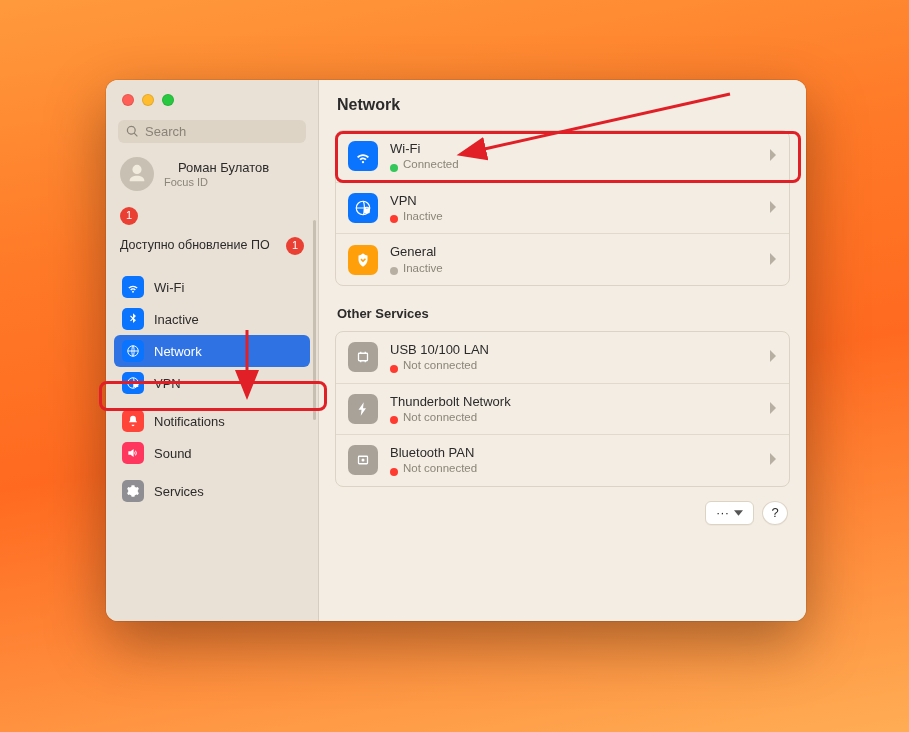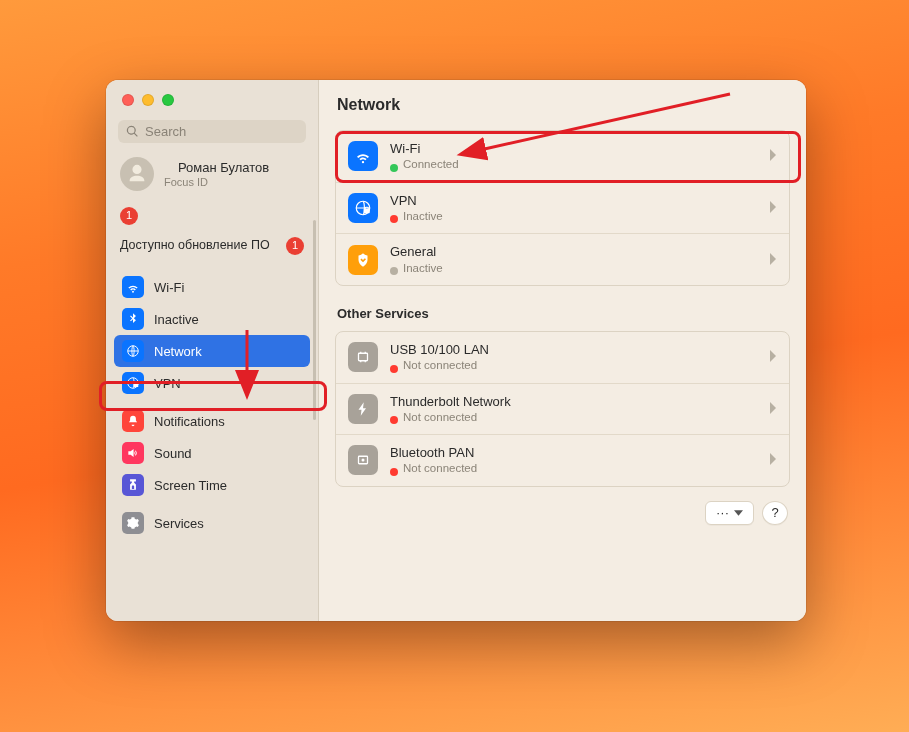--- a/index.html
+++ b/index.html
@@ -189,28 +189,20 @@
           <span>Notifications</span>
         </div>
         <div class="nav-item">
           <div class="nav-icon ic-sound">
             <svg viewBox="0 0 24 24">
               <path d="M4 9v6h4l5 4V5L8 9H4zm12 3a3 3 0 00-1.5-2.6v5.2A3 3 0 0016 12zm2.5 0a5.5 5.5 0 00-3-4.9v1.7a4 4 0 010 6.4v1.7a5.5 5.5 0 003-4.9z"></path>
             </svg>
           </div>
           <span>Sound</span>
         </div>
-        <div class="nav-item">
-          <div class="nav-icon ic-screen">
-            <svg viewBox="0 0 24 24">
-              <path d="M7 2h10v4h-3v2l3 3v9H7v-9l3-3V6H7V2zm3 12v5h4v-5l-2-2-2 2z"></path>
-            </svg>
-          </div>
-          <span>Screen Time</span>
-        </div>
         <div class="section-gap"></div>
         <div class="nav-item">
           <div class="nav-icon ic-general">
             <svg viewBox="0 0 24 24">
               <path d="M12 8a4 4 0 100 8 4 4 0 000-8zm8.4 4a8.5 8.5 0 00-.2-1.7l2-1.6-2-3.4-2.4.9a8.4 8.4 0 00-2.9-1.7L14.5 2h-5l-.4 2.5a8.4 8.4 0 00-2.9 1.7l-2.4-.9-2 3.4 2 1.6A8.5 8.5 0 003.6 12c0 .6.1 1.1.2 1.7l-2 1.6 2 3.4 2.4-.9a8.4 8.4 0 002.9 1.7l.4 2.5h5l.4-2.5a8.4 8.4 0 002.9-1.7l2.4.9 2-3.4-2-1.6c.1-.6.2-1.1.2-1.7z"></path>
             </svg>
           </div>
           <span>Services</span>
         </div>
       </div>

